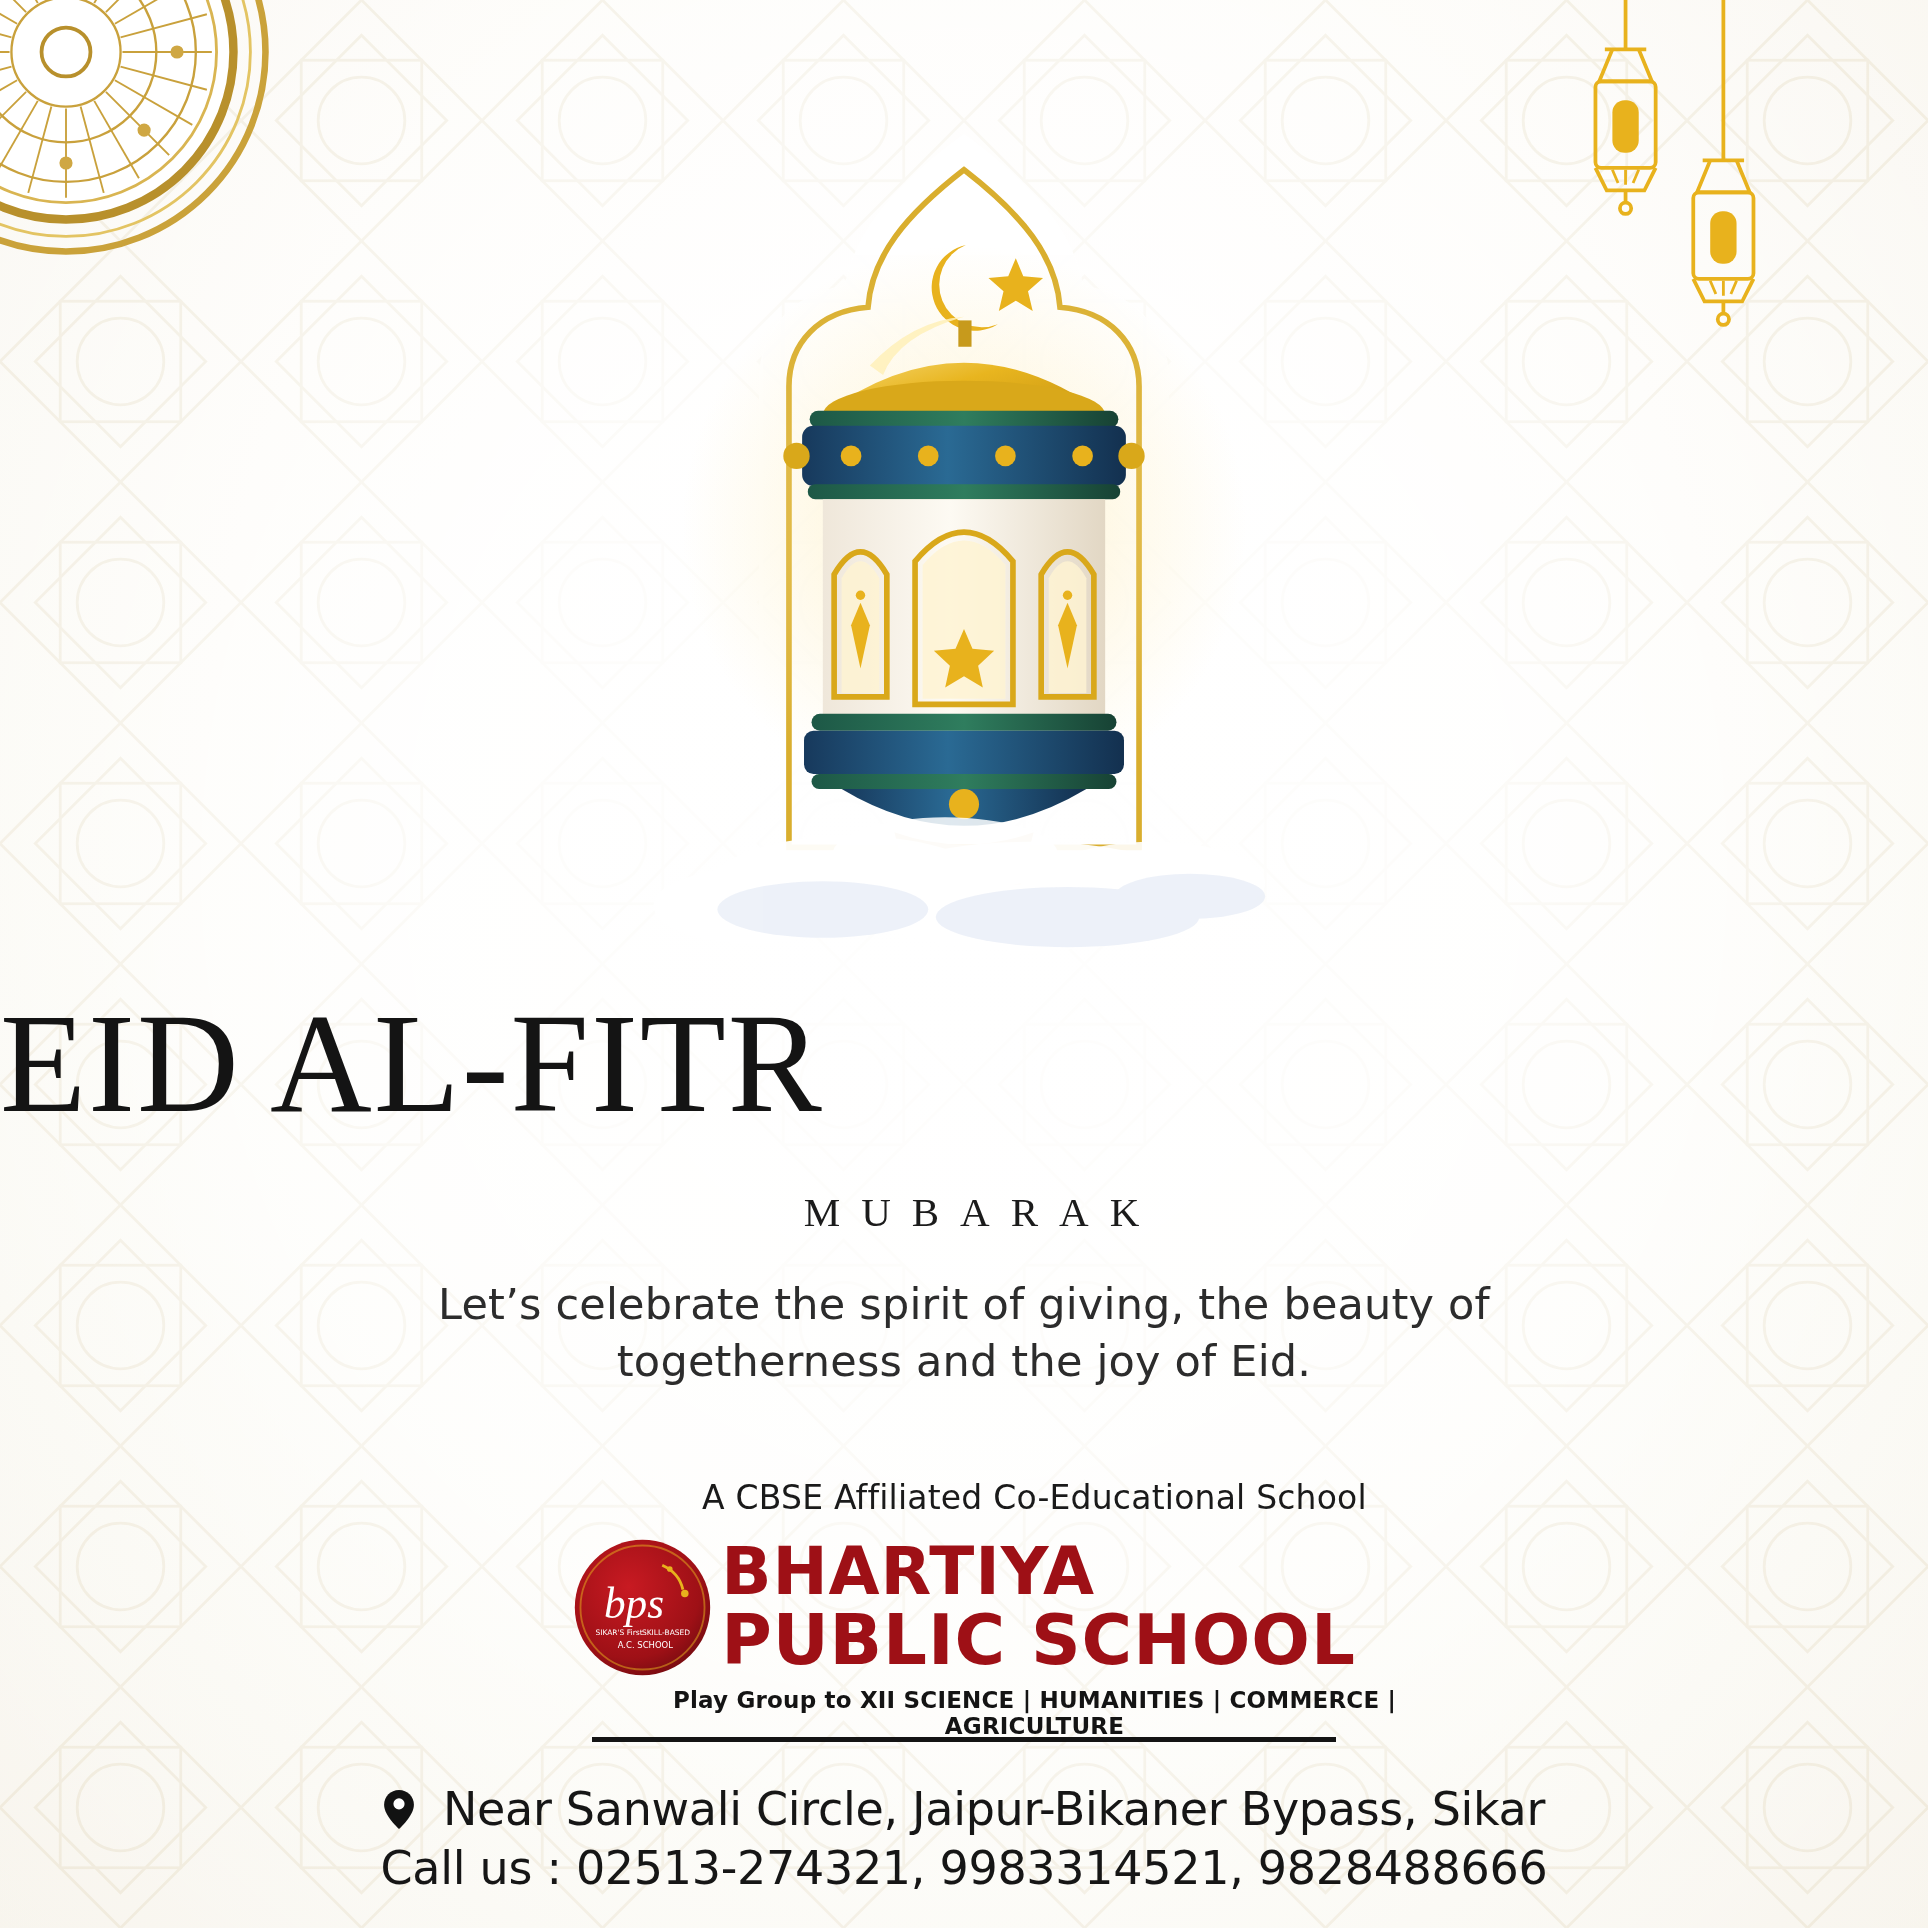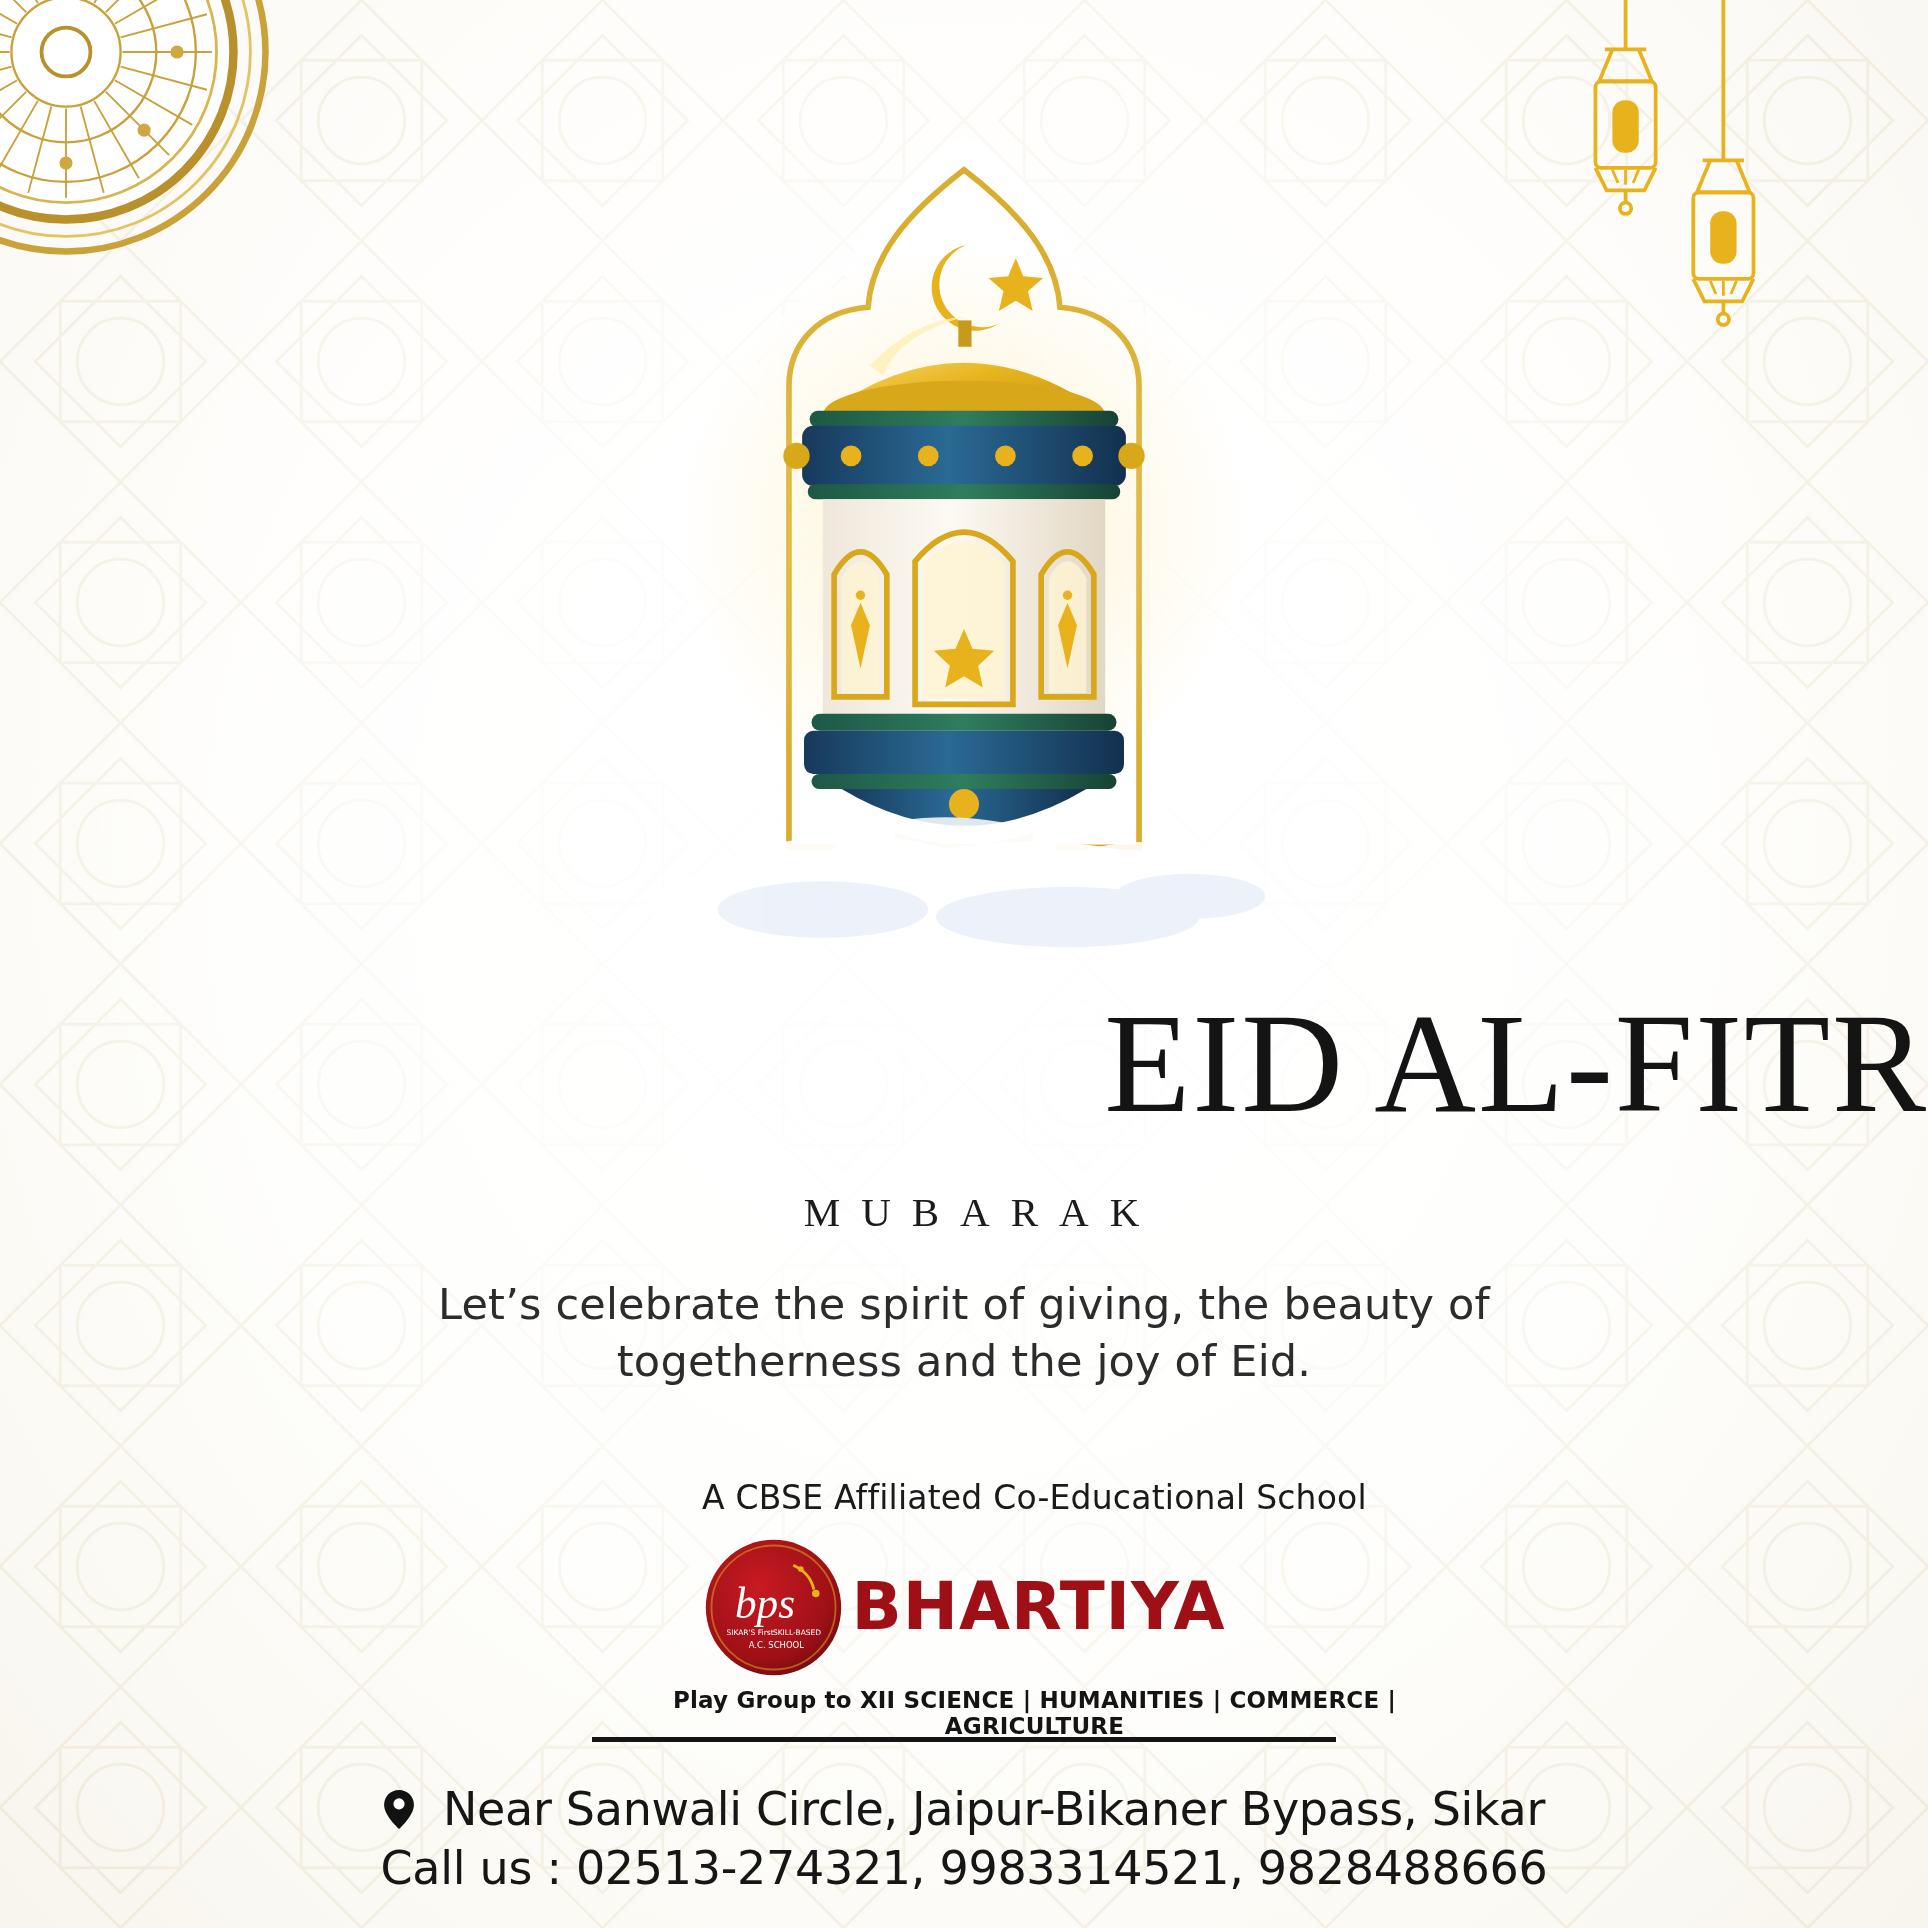--- a/index.html
+++ b/index.html
@@ -64,28 +64,27 @@
     width: 847px;
     height: 885px;
   }
 
   
   .headline {
     position: absolute;
     left: 0;
     right: 0;
     top: 993px;
-    text-align: right;
+    text-align: left;
     font-family: "Liberation Serif", serif;
     font-size: 141px;
     letter-spacing: 1.9px;
     color: #141414;
     line-height: 1;
     font-weight: 400;
-    padding-left: 13px;
   }
   .subhead {
     position: absolute;
     left: 15px;
     right: 0;
     top: 1188px;
     text-align: center;
     font-family: "Liberation Serif", serif;
     font-size: 41px;
     letter-spacing: 21px;
@@ -444,20 +443,21 @@
         <path d="M96 30 q18 8 22 26" fill="none" stroke="#e8b21d" stroke-width="3"></path>
         <circle cx="120" cy="60" r="4" fill="#e8b21d"></circle>
         <circle cx="104" cy="34" r="3" fill="#e8b21d"></circle>
         <text x="66" y="86" text-anchor="middle" font-family="Liberation Serif, serif" font-style="italic" font-size="46" fill="#ffffff">bps</text>
         <text x="50" y="104" text-anchor="middle" font-family="DejaVu Sans, sans-serif" font-size="8" fill="#ffffff">SIKAR'S First</text>
         <text x="100" y="104" text-anchor="middle" font-family="DejaVu Sans, sans-serif" font-size="8" fill="#ffffff">SKILL-BASED</text>
         <text x="78" y="118" text-anchor="middle" font-family="DejaVu Sans, sans-serif" font-size="9" fill="#ffffff">A.C. SCHOOL</text>
       </svg>
       <div class="brand-words">
         <div class="brand-line1">BHARTIYA</div>
+        <div class="brand-line2">PUBLIC SCHOOL</div>
       </div>
     </div>
     <div class="brand-sub">Play Group to XII  SCIENCE | HUMANITIES | COMMERCE | AGRICULTURE</div>
   </div>
 
   <div class="divider"></div>
 
   <div class="footer">
     <div class="footer-line">
       <svg class="pin-icon" viewBox="0 0 34 44">

